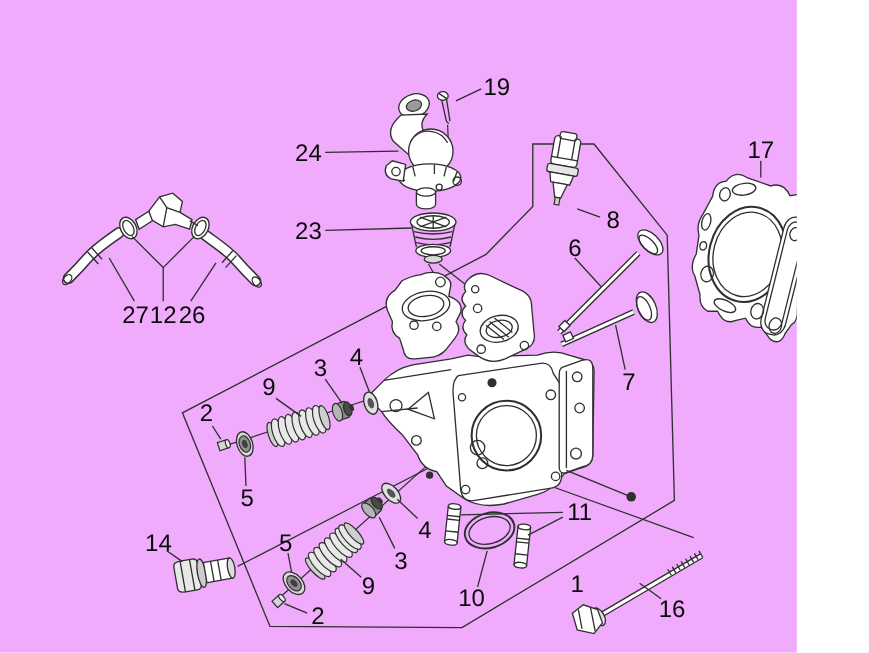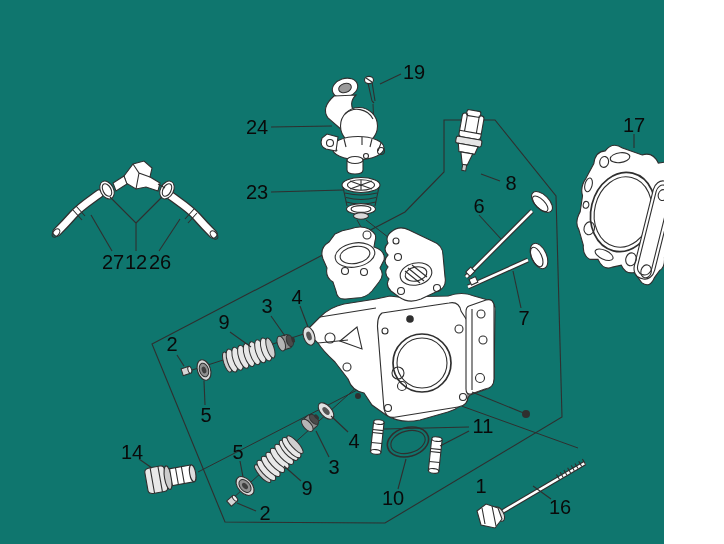--- a/index.html
+++ b/index.html
@@ -1,16 +1,16 @@
 <!DOCTYPE html>
 <html><head>
 <meta charset="utf-8">
 <style>
   html,body{margin:0;padding:0;background:#fff;}
-  .stage{position:relative;width:664px;height:544px;background:#0f766e;overflow:hidden;}
+  .stage{position:relative;width:664px;height:544px;background:#f0abfc;overflow:hidden;}
   svg{display:block;}
   .callout{font-family:"Liberation Sans",sans-serif;font-size:20px;fill:#0a0a0a;}
   .pt{fill:#ffffff;stroke:#2f2f2f;stroke-width:1.1;}
   .ln{fill:none;stroke:#2f2f2f;stroke-width:1.1;}
   .ln2{fill:none;stroke:#2f2f2f;stroke-width:1.7;}
   .tube-o{fill:none;stroke:#2f2f2f;stroke-width:9.5;stroke-linecap:round;}
   .tube-i{fill:none;stroke:#ffffff;stroke-width:7;stroke-linecap:round;}
   .stem-o{stroke:#2f2f2f;stroke-width:4.8;}
   .stem-i{stroke:#ffffff;stroke-width:2.6;}
   .gasket *{vector-effect:non-scaling-stroke;}

